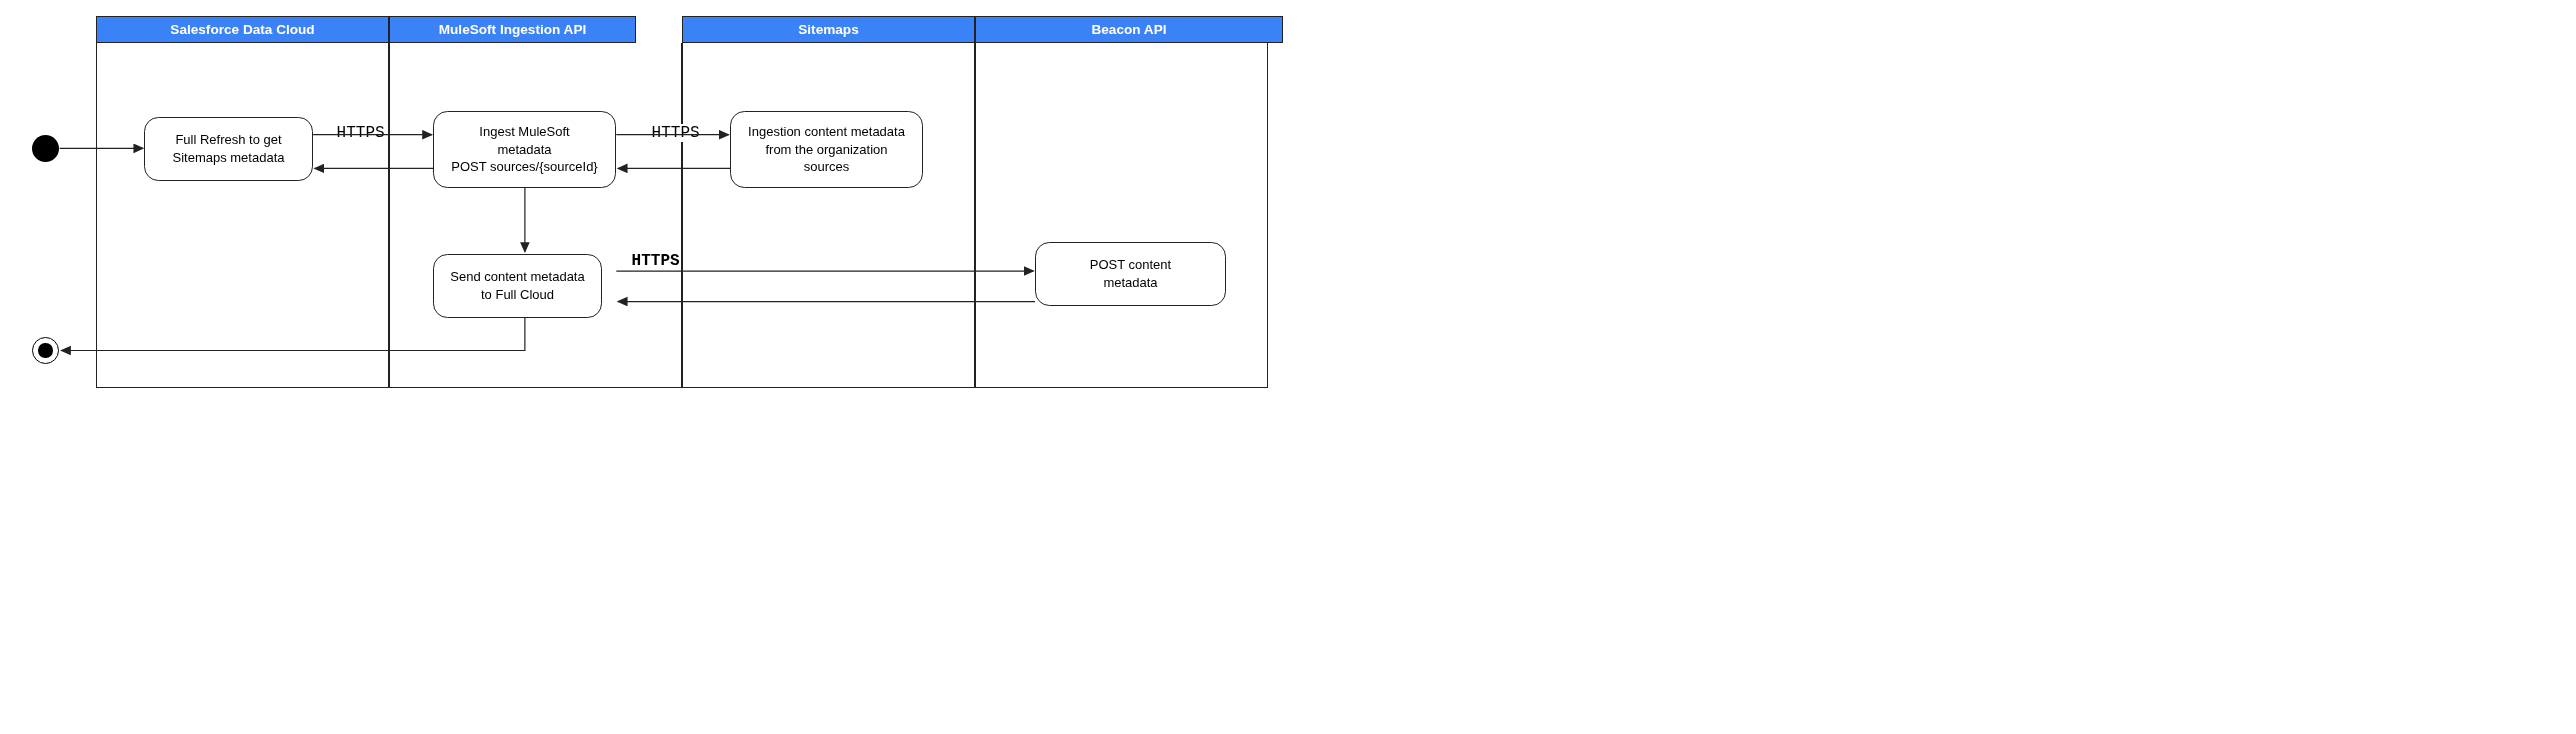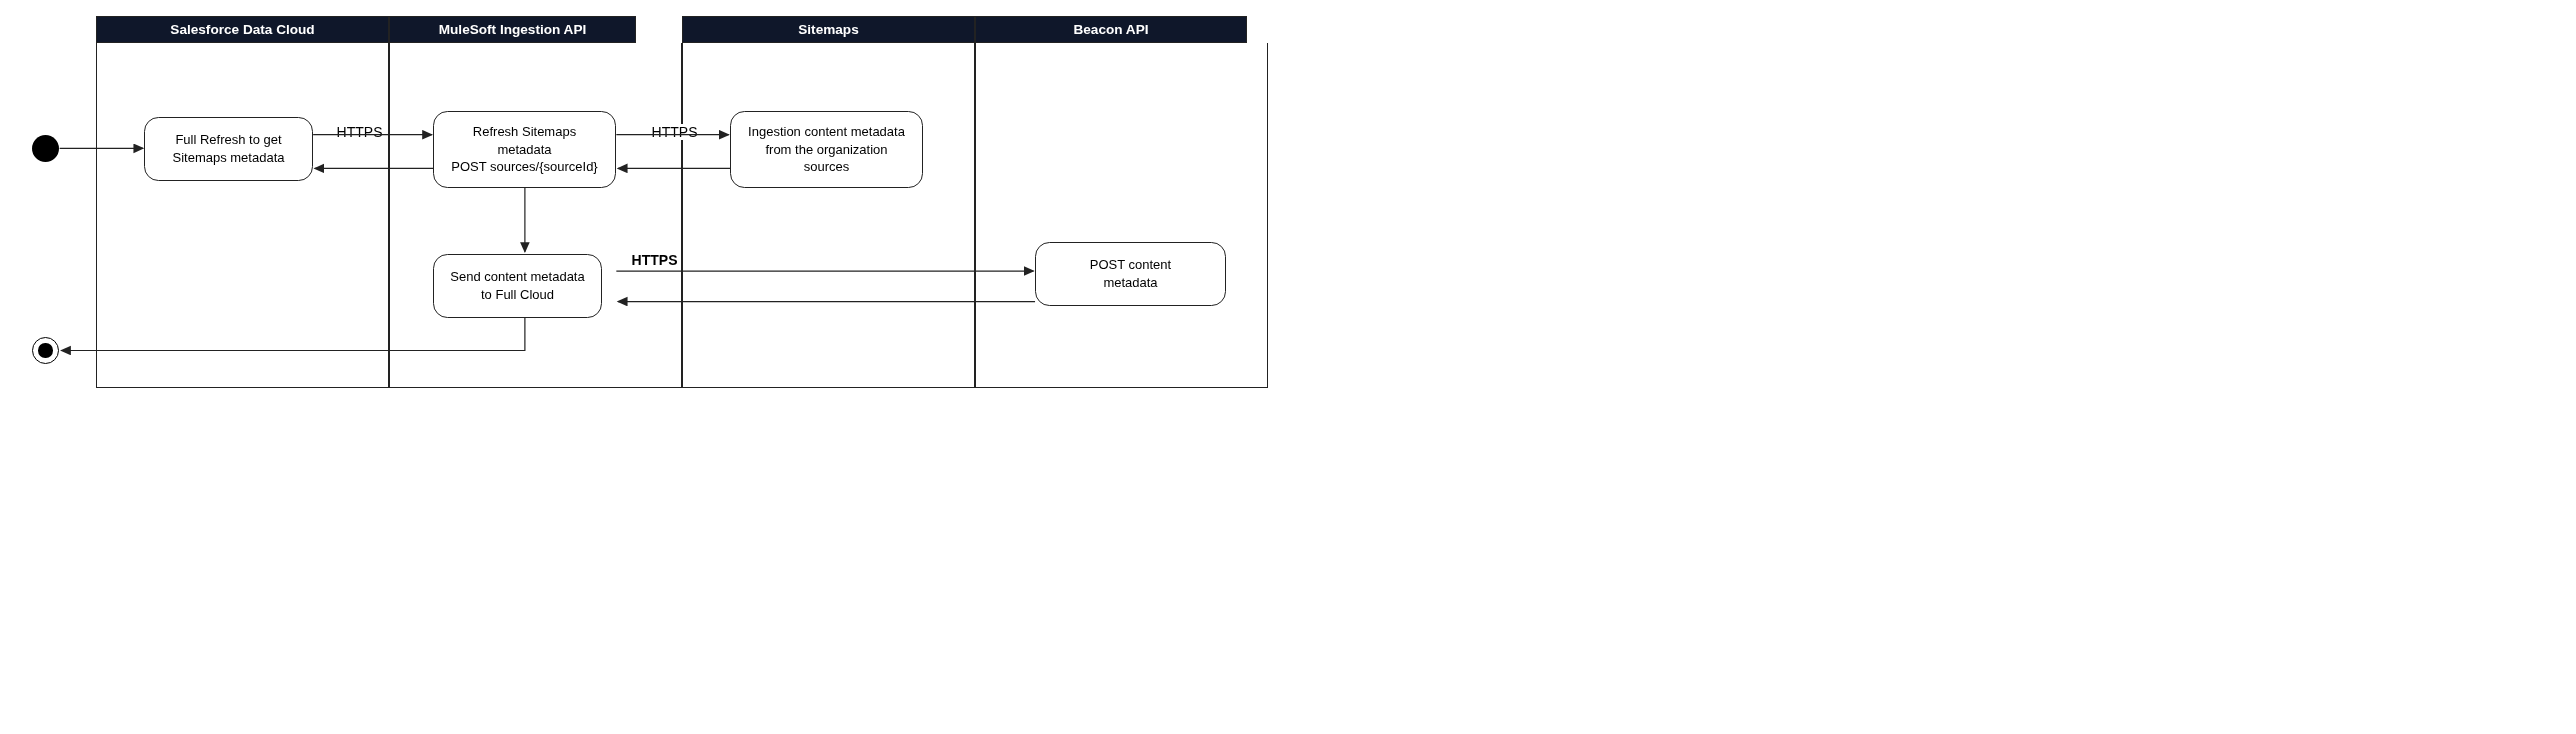--- a/index.html
+++ b/index.html
@@ -11,21 +11,21 @@
   }
   .diagram {
     position: relative;
     width: 1252px;
     height: 377px;
   }
   .lane-header {
     position: absolute;
     top: 0;
     height: 27px;
-    background: #0f172a;
+    background: #3b82f6;
     color: #fff;
     font-weight: 600;
     font-size: 13.6px;
     display: flex;
     align-items: center;
     justify-content: center;
     border: 0.8px solid #222;
     text-align: right;
   }
   .lane-body {
@@ -69,58 +69,59 @@
   }
   .end-node::after {
     content: "";
     width: 14.4px;
     height: 14.4px;
     border-radius: 50%;
     background: #000;
   }
   .edge-label {
     position: absolute;
-    font-size: 14px;
+    font-size: 16px;
     background: #fff;
     padding: 0 1.6px;
+    font-family: Liberation Mono, monospace;
   }
   .edge-label.bold { font-weight: 700; }
   svg.edges {
     position: absolute;
     top: 0; left: 0;
     width: 1252px;
     height: 377px;
     pointer-events: none;
   }
 </style>
 </head>
 <body>
 
 <div class="diagram">
 
   <div class="lane-header" style="left:80px;width:293px">Salesforce Data Cloud</div>
   <div class="lane-header" style="left:373px;width:247px">MuleSoft  Ingestion API</div>
   <div class="lane-header" style="left:666px;width:293px">Sitemaps</div>
-  <div class="lane-header" style="left:959px;width:272px">Beacon API</div>
+  <div class="lane-header" style="left:959px;width:308px">Beacon API</div>
 
   <div class="lane-body" style="left:80px;width:293px"></div>
   <div class="lane-body" style="left:373px;width:293px"></div>
   <div class="lane-body" style="left:666px;width:293px"></div>
   <div class="lane-body" style="left:959px;width:293px"></div>
 
   <div class="start-node" style="left:16px;top:119px"></div>
   <div class="end-node" style="left:16px;top:321px"></div>
 
   <div class="node" style="left:128px;top:101px;width:169px;height:64px">
     <span>Full Refresh to get</span>
     <span>Sitemaps metadata</span>
   </div>
 
   <div class="node" style="left:417px;top:95px;width:183px;height:77px">
-    <span>Refresh Sitemaps</span>
+    <span>Ingest MuleSoft</span>
     <span>metadata</span>
     <span>POST sources/{sourceId}</span>
   </div>
 
   <div class="node" style="left:714px;top:95px;width:193px;height:77px">
     <span>Ingestion content metadata</span>
     <span>from the organization</span>
     <span>sources</span>
   </div>
 

